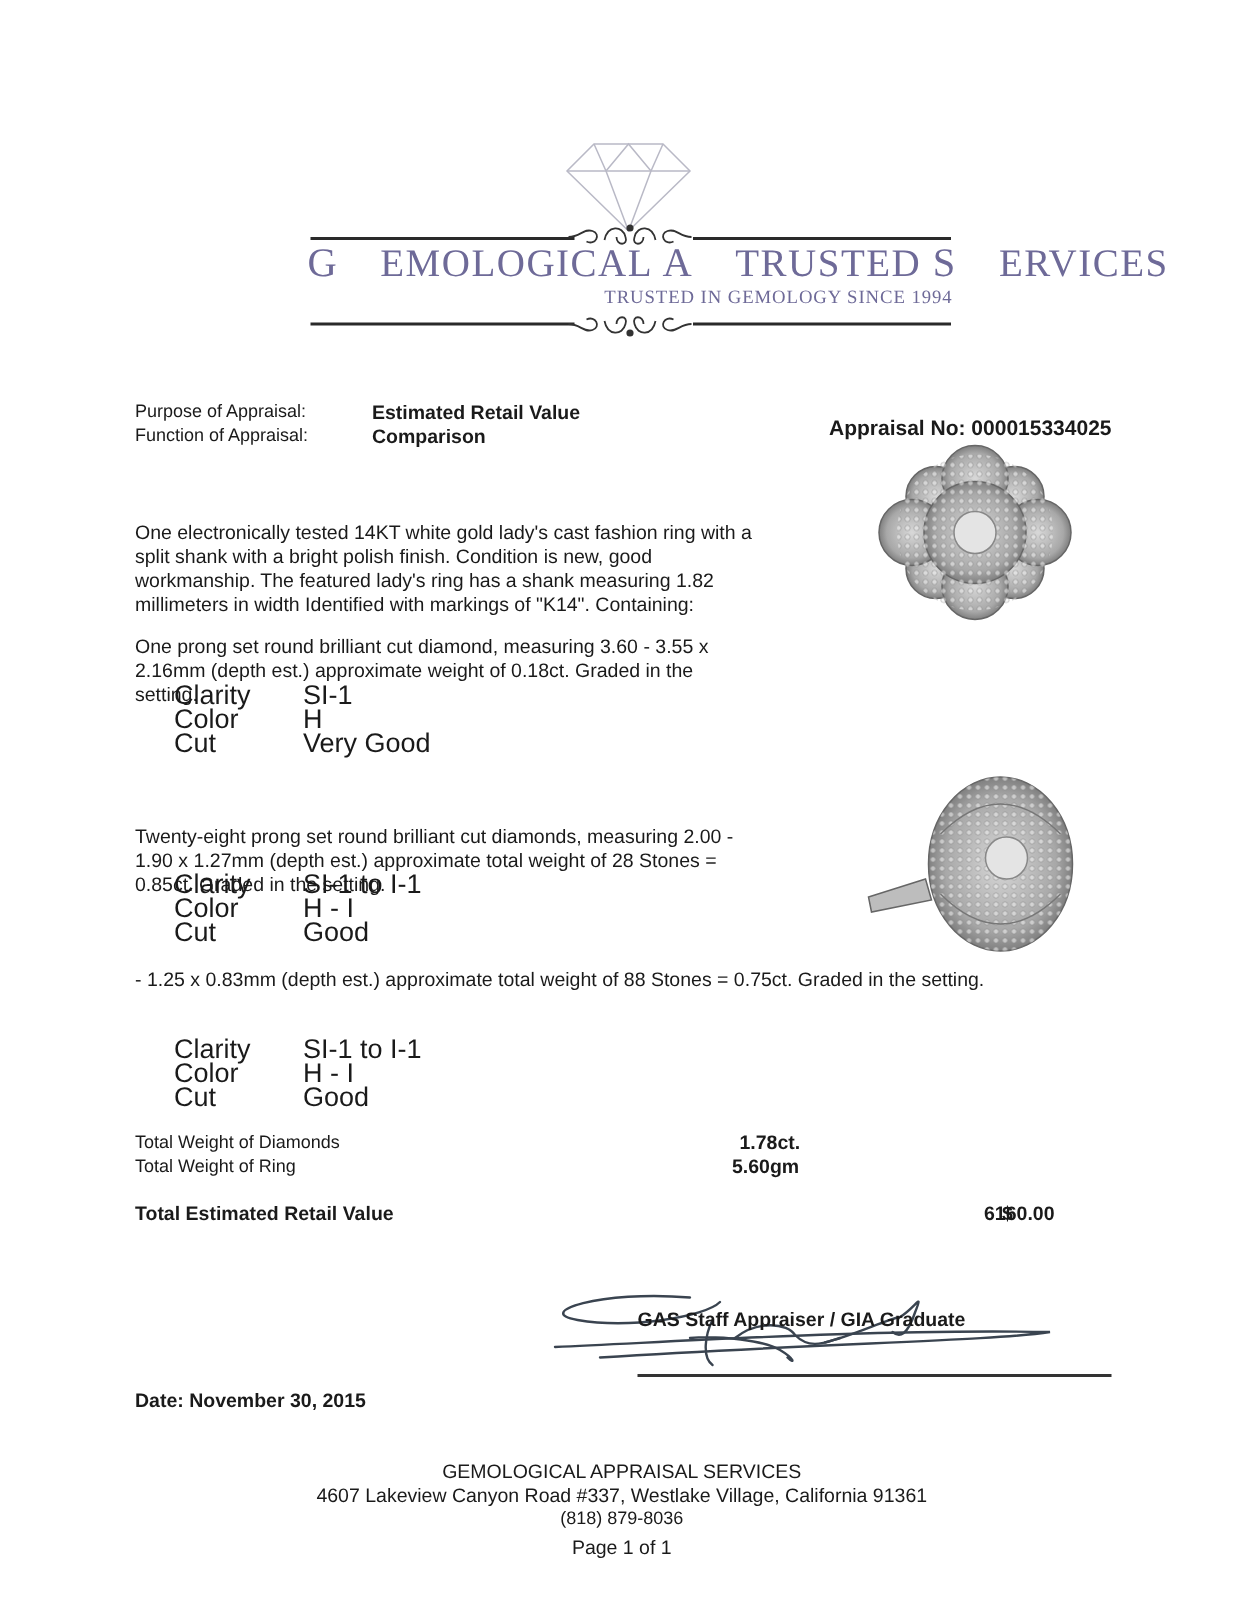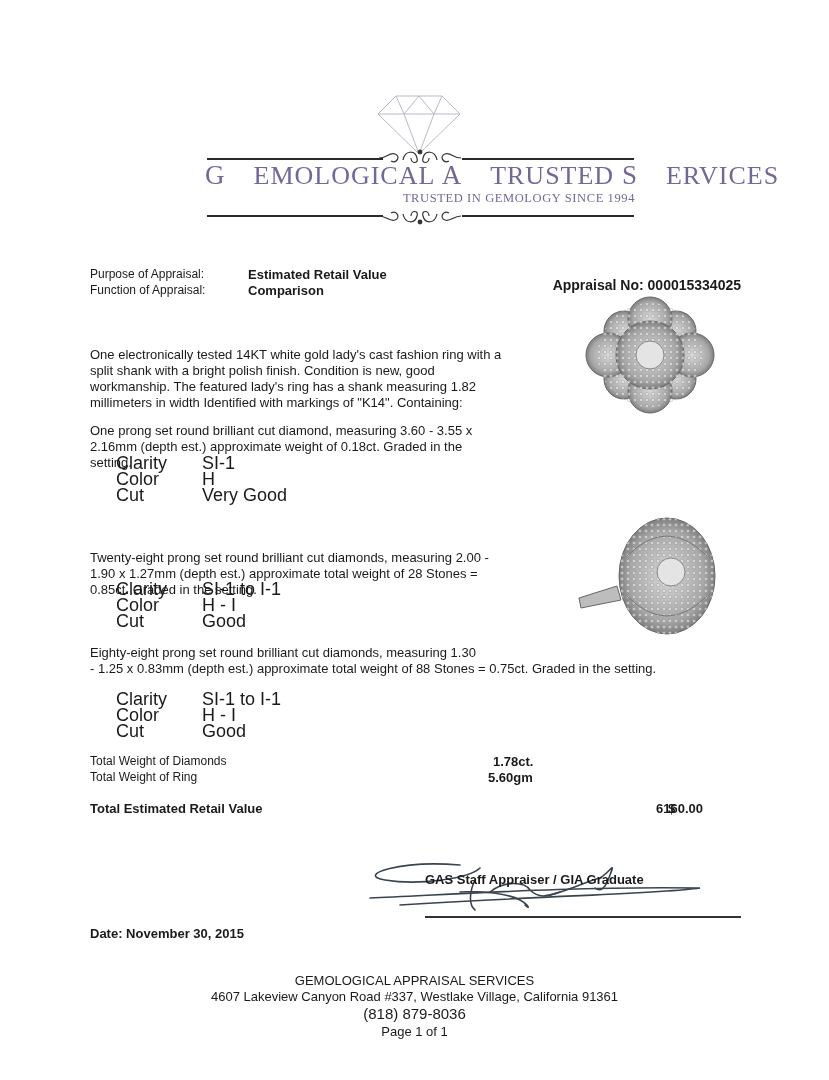--- a/index.html
+++ b/index.html
@@ -99,21 +99,20 @@
 <div class="grade-row" style="left:116px; top:597px;">
     <span class="k">Color</span>
     <span class="v">H - I</span>
   </div>
 <div class="grade-row" style="left:116px; top:613px;">
     <span class="k">Cut</span>
     <span class="v">Good</span>
   </div>
 
 <div class="abs" style="left:90px; top:645px; font-size:13px; line-height:16px; white-space:nowrap;">
-  <div>Eighty-eight prong set round brilliant cut diamonds, measuring 1.30</div>
   <div>- 1.25 x 0.83mm (depth est.) approximate total weight of 88 Stones = 0.75ct. Graded in the setting.</div>
 </div>
 <div class="grade-row" style="left:116px; top:691px;">
     <span class="k">Clarity</span>
     <span class="v">SI-1 to I-1</span>
   </div>
 <div class="grade-row" style="left:116px; top:707px;">
     <span class="k">Color</span>
     <span class="v">H - I</span>
   </div>
@@ -174,14 +173,14 @@
     <path d="M10,48 C100,44 220,36 340,38 C300,44 200,45 40,55"></path>
   </g>
 </svg>
 <div class="abs sig-line"></div>
 
 <div class="abs val" style="left:90px; top:926px;">Date: November 30, 2015</div>
 <div class="abs val" style="left:425px; top:872px;">GAS Staff Appraiser / GIA Graduate</div>
 
 <div class="abs center" style="top:973px; font-size:13px;">GEMOLOGICAL APPRAISAL SERVICES</div>
 <div class="abs center" style="top:989px; font-size:13px;">4607 Lakeview Canyon Road #337, Westlake Village, California 91361</div>
-<div class="abs center" style="top:1005px; font-size:15px;">(818) 879-8036</div>
+<div class="abs center" style="top:1005px; font-size:12px;">(818) 879-8036</div>
 <div class="abs center" style="top:1024px; font-size:13px; font-weight:normal;">Page 1 of 1</div>
 
 </body></html>

